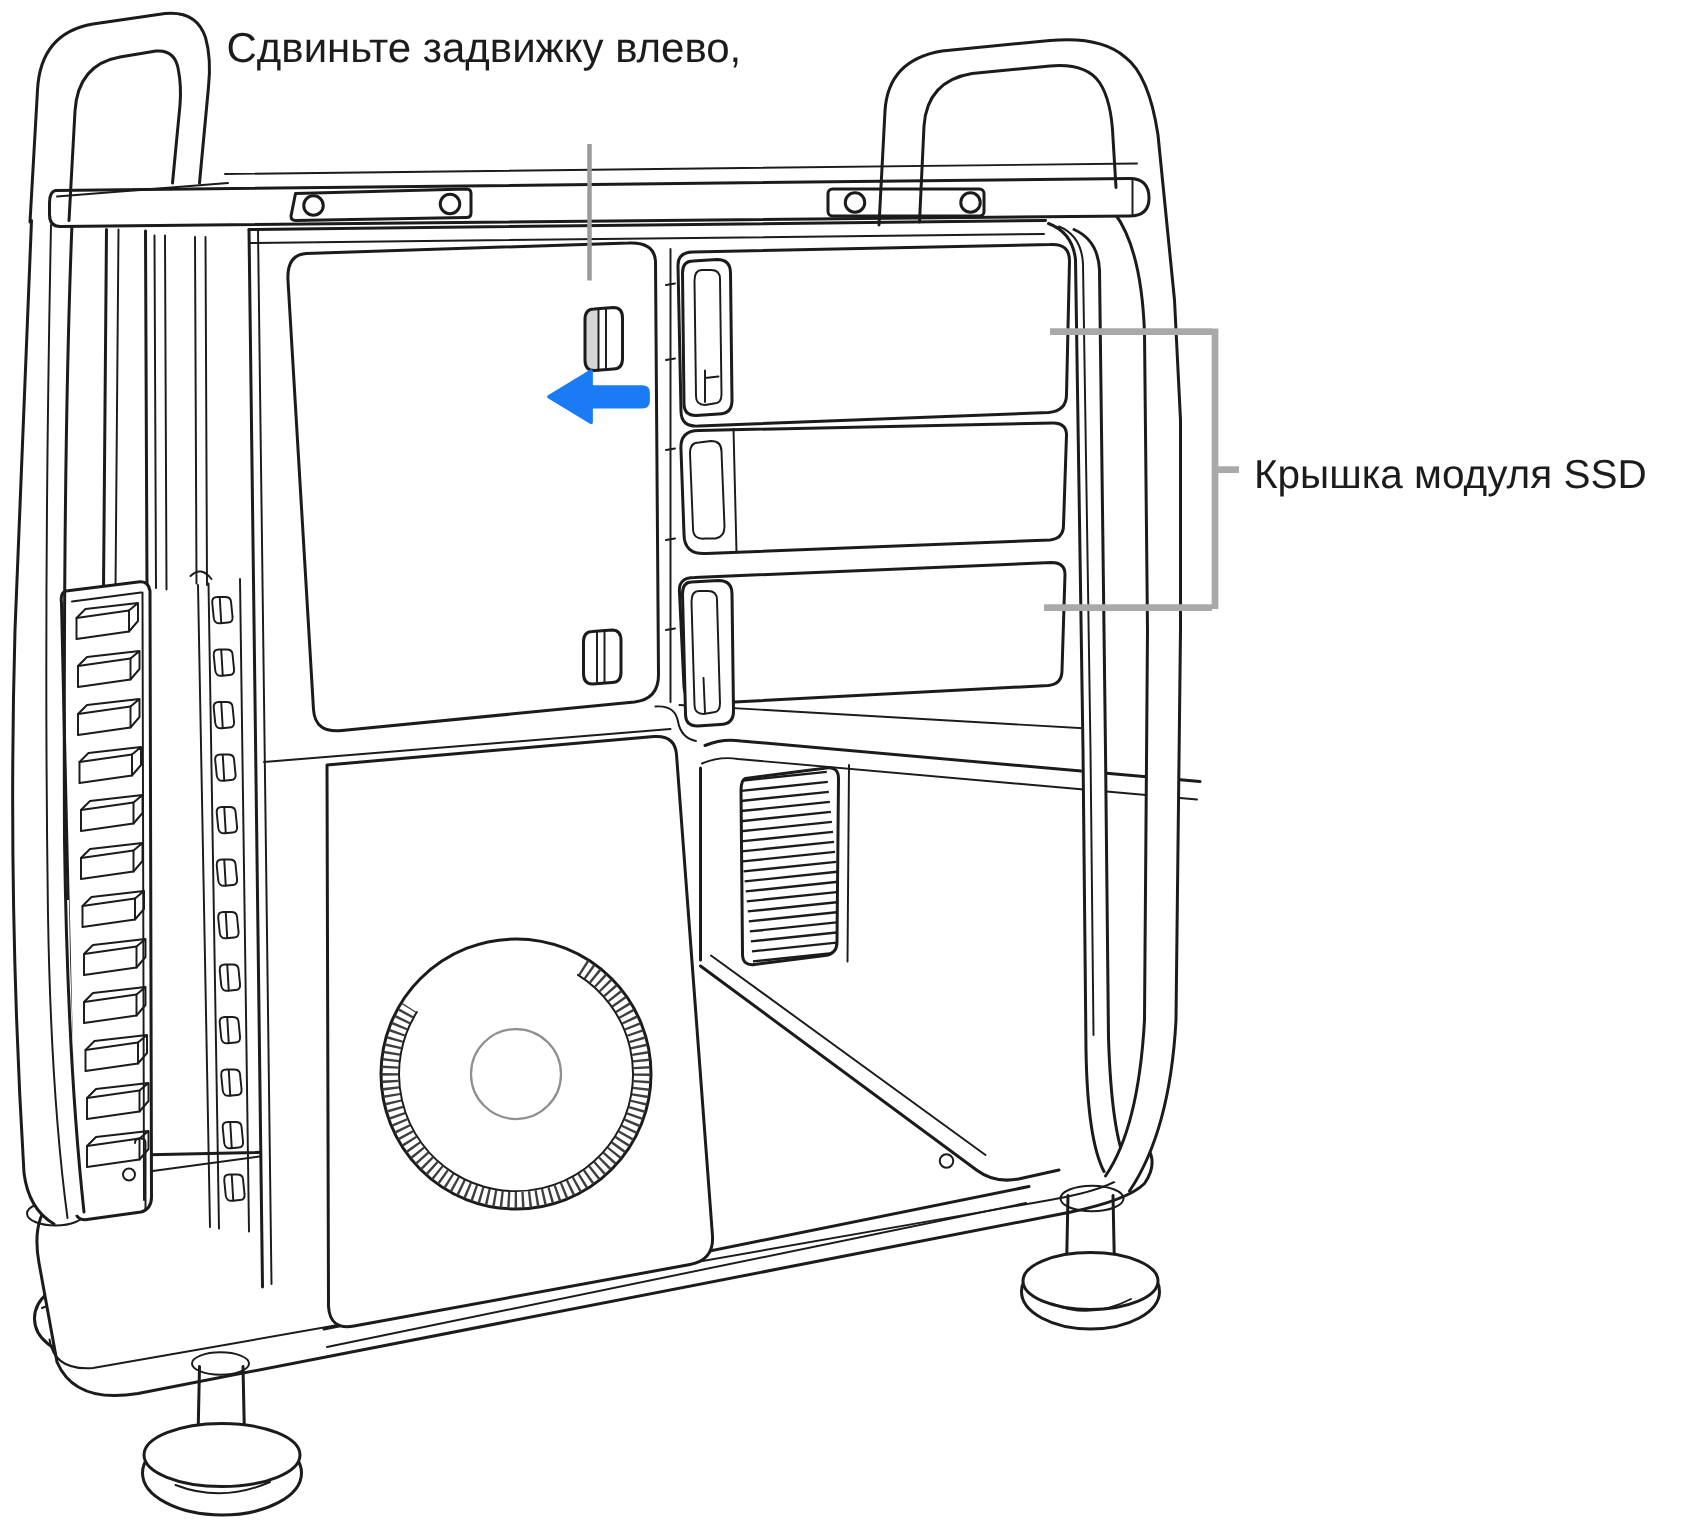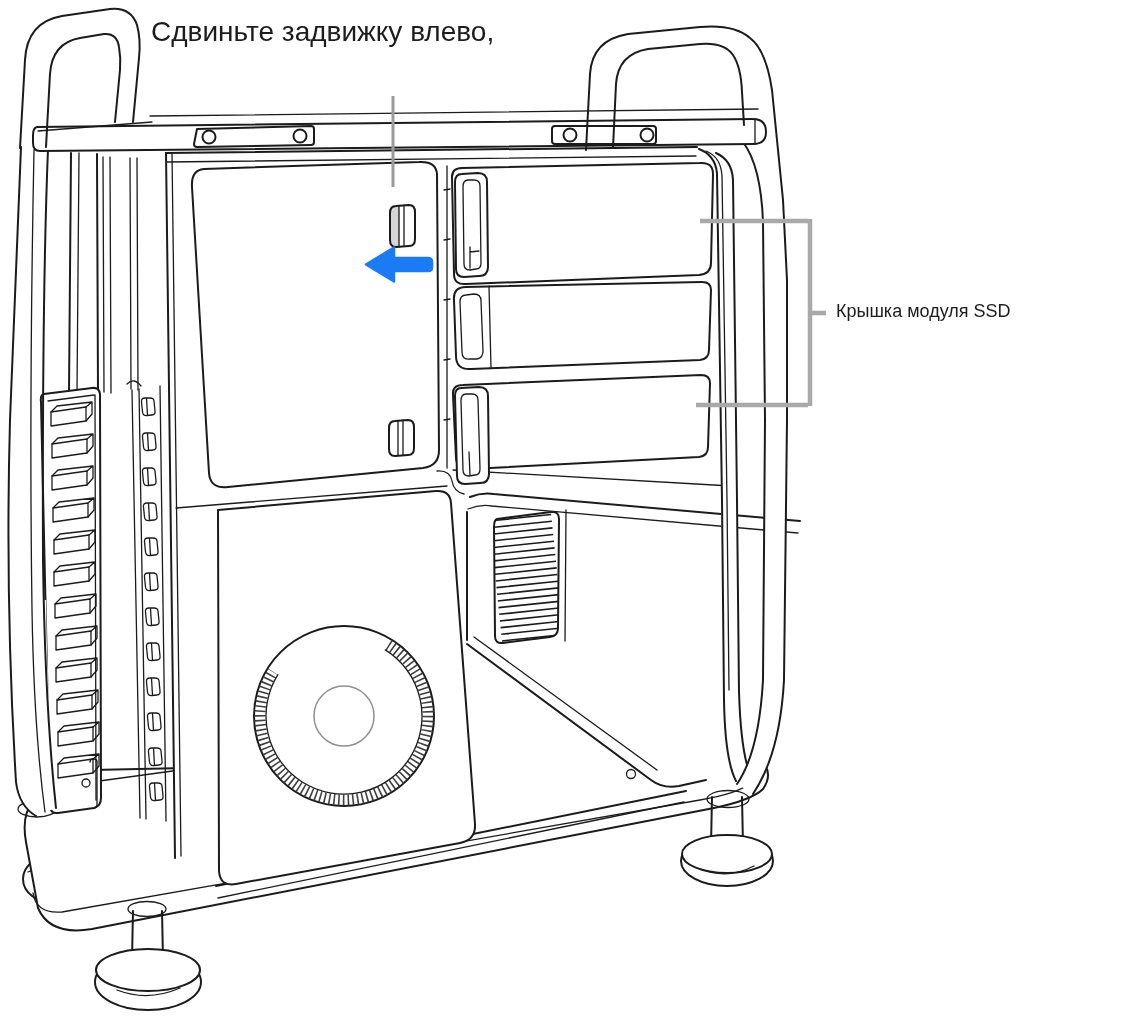--- a/index.html
+++ b/index.html
@@ -7,21 +7,21 @@
          font-family:"Liberation Sans",sans-serif;overflow:hidden;}
   .stage svg{position:absolute;left:0;top:0;}
   
   .s{fill:none;stroke:#1b1b1b;stroke-width:2;stroke-linecap:round;stroke-linejoin:round;}
   .t{stroke-width:1.3;}
   .f{fill:#ffffff;stroke:#1b1b1b;stroke-width:2;stroke-linecap:round;stroke-linejoin:round;}
   .m{fill:#ffffff;stroke:none;}
   .note{position:absolute;left:151px;top:14px;font-size:28px;line-height:36px;
         color:#1c1c1e;white-space:nowrap;}
   .note span{display:block;}
-  .ssd-label{position:absolute;left:836px;top:301px;font-size:18px;color:#1c1c1e;white-space:nowrap;}
+  .ssd-label{position:absolute;left:836px;top:301px;font-size:27px;color:#1c1c1e;white-space:nowrap;}
 </style>
 </head>
 <body>
 
 <div class="stage">
 
 <svg width="1131" height="1021" viewBox="0 0 1131 1021">
   <defs>
     <clipPath id="gclip">
       <path d="M497 519 L551 512 Q559 511 559 519 L558 628 Q558 636 550 637 L503 643 Q495 644 495 636 L494 527 Q494 520 497 519 Z"></path>

